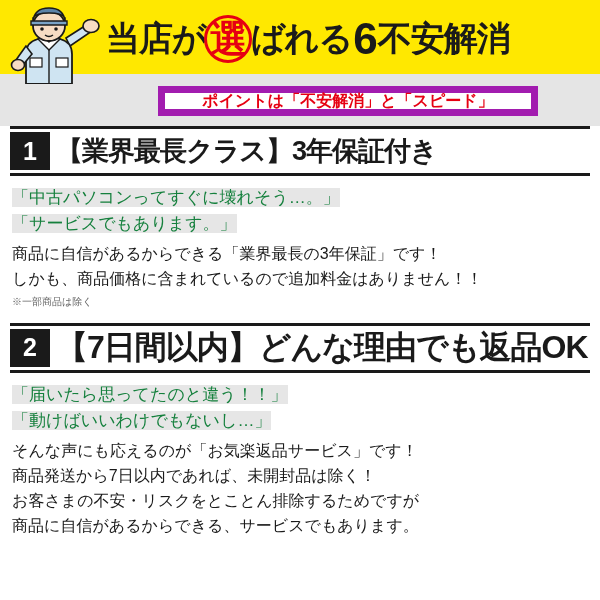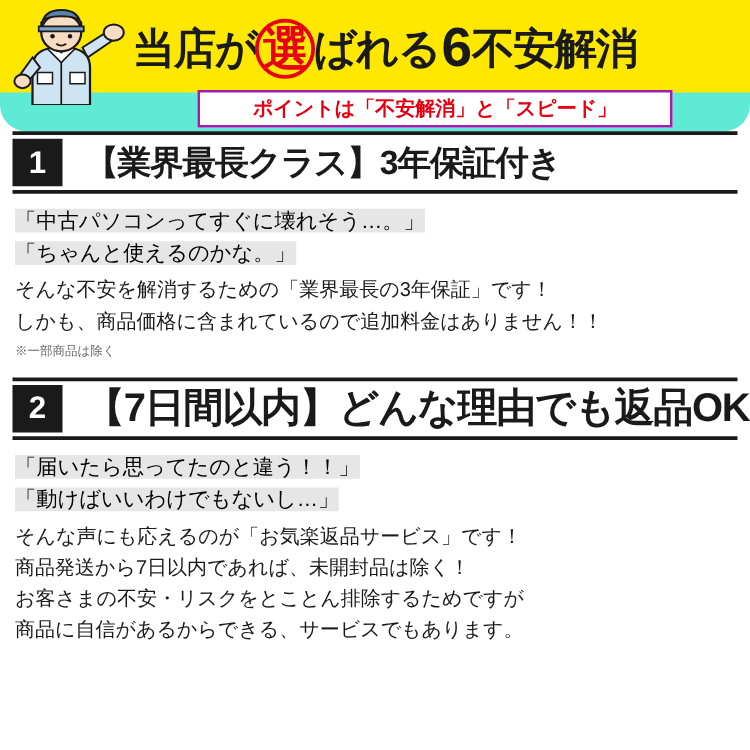--- a/index.html
+++ b/index.html
@@ -17,23 +17,22 @@
   .page {
     position: relative;
     width: 600px;
     height: 600px;
     box-sizing: border-box;
   }
 
   
   .header {
     position: relative;
-    height: 105px;
-    background: #5eead4;
-    border-radius: 21px;
+    height: 126px;
+    background: #e5e5e5;
   }
   .header-band {
     position: absolute;
     left: 0;
     top: 0;
     width: 600px;
     height: 74px;
     background: #ffe800;
   }
   .mascot {
@@ -81,24 +80,24 @@
     transform: translateY(-50%);
     width: 48px;
     height: 48px;
     border: 3px solid #e60012;
     border-radius: 50%;
     box-sizing: border-box;
   }
   .subline {
     position: absolute;
     left: 158px;
-    top: 72px;
+    top: 86px;
     width: 380px;
     height: 30px;
-    border: 2px solid #a21caf;
+    border: 7px solid #a21caf;
     background: #ffffff;
     display: flex;
     align-items: center;
     justify-content: center;
     font-size: 16px;
     font-weight: bold;
     color: #e60012;
     box-sizing: border-box;
     white-space: nowrap;
   }
@@ -126,31 +125,31 @@
     display: flex;
     align-items: center;
     justify-content: center;
     margin: 3px 0;
     flex: 0 0 40px;
   }
   .sec-title {
     flex: 1;
     display: flex;
     align-items: center;
-    padding-left: 18px;
+    padding-left: 6px;
     font-size: 27px;
     font-weight: bold;
     letter-spacing: -1px;
     white-space: nowrap;
     color: #1a1a1a;
   }
   .quote {
     font-size: 17px;
     line-height: 1.45;
-    color: #000000;
+    color: #15803d;
     margin: 0 0 1px 2px;
     white-space: nowrap;
   }
   .quote .hl {
     background: #e6e6e6;
   }
   .body-line {
     font-size: 16px;
     line-height: 1.55;
     color: #1a1a1a;
@@ -213,22 +212,22 @@
 
     <div class="subline">ポイントは「不安解消」と「スピード」</div>
   </div>
 
   <div class="section sec-1">
     <div class="sec-title-row">
       <div class="sec-num">1</div>
       <div class="sec-title">【業界最長クラス】3年保証付き</div>
     </div>
     <p class="quote"><span class="hl">「中古パソコンってすぐに壊れそう…。」</span></p>
-    <p class="quote"><span class="hl">「ちゃんと使えるのかな。」</span></p>
-    <p class="body-line first">そんな不安を解消するための「業界最長の3年保証」です！</p>
+    <p class="quote"><span class="hl">「サービスでもあります。」</span></p>
+    <p class="body-line first">商品に自信があるからできる「業界最長の3年保証」です！</p>
     <p class="body-line">しかも、商品価格に含まれているので追加料金はありません！！</p>
     <p class="note">※一部商品は除く</p>
   </div>
 
   <div class="section sec-2">
     <div class="sec-title-row">
       <div class="sec-num">2</div>
       <div class="sec-title">【7日間以内】どんな理由でも返品OK</div>
     </div>
     <p class="quote"><span class="hl">「届いたら思ってたのと違う！！」</span></p>

